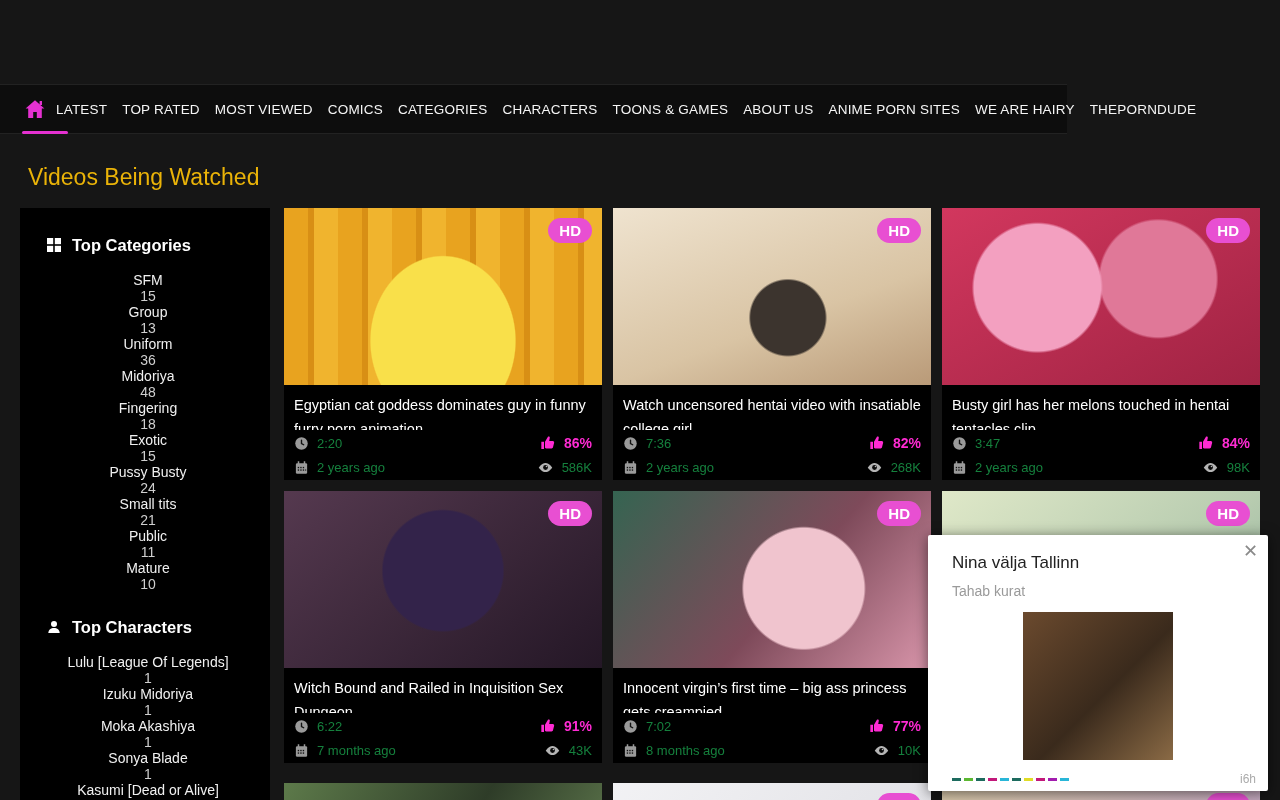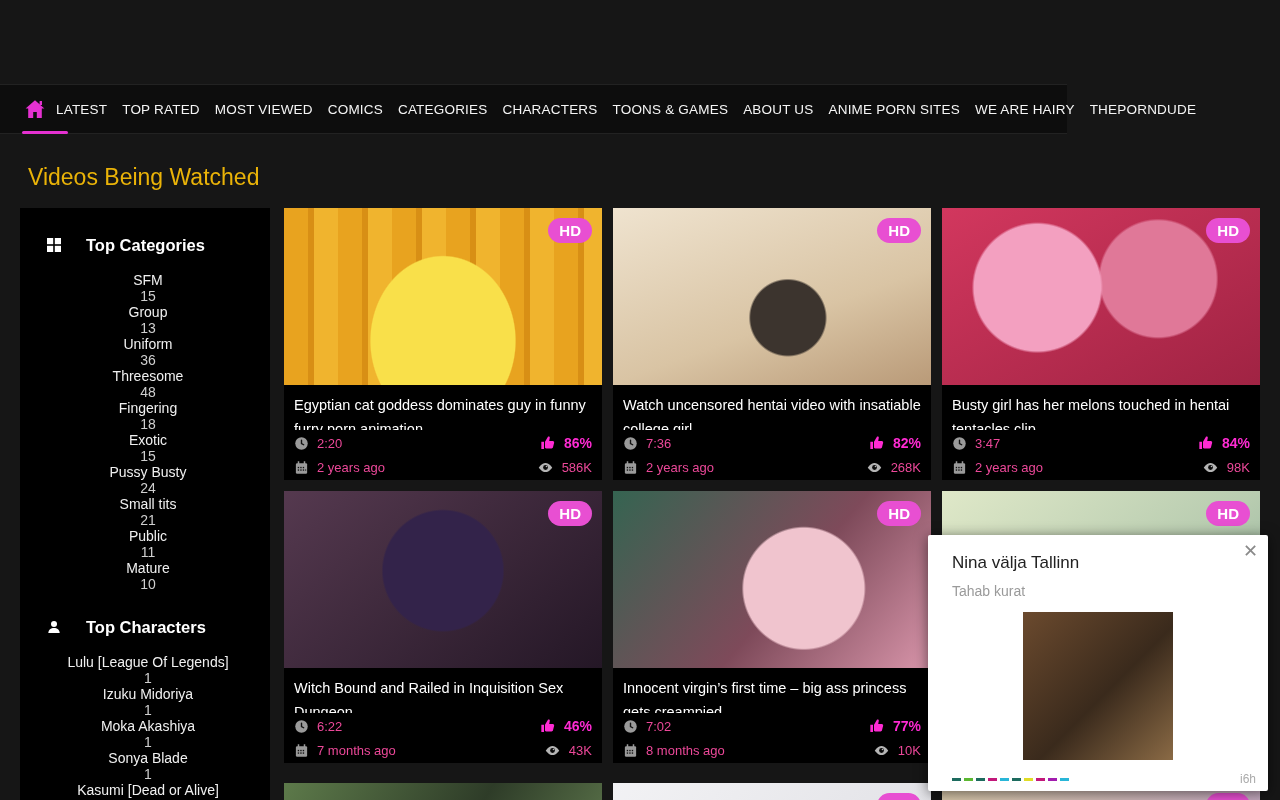--- a/index.html
+++ b/index.html
@@ -34,42 +34,42 @@
   .nav a.link { color:#f5f5f5; text-decoration:none; font-size:13.5px; letter-spacing:.2px;
                 padding:0 7px; margin-left:1px; white-space:nowrap; cursor:pointer; }
 
   
   .page-title { position:absolute; left:28px; top:164px; font-size:23px; font-weight:500;
                 color:#eab308; }
 
   
   .sidebar { position:absolute; left:20px; top:208px; width:250px; height:656px;
              background:#000; padding:24px 18px 10px 18px; }
-  .side-head { display:flex; align-items:center; gap:24px; color:#fff; font-size:16.5px;
+  .side-head { display:flex; align-items:center; gap:10px; color:#fff; font-size:16.5px;
                font-weight:bold; padding-left:8px; height:26px; }
   .side-head.second { margin-top:22px; }
   .side-list { list-style:none; margin-top:14px; }
   .side-list li { display:flex; justify-content:space-between; align-items:center;
                   height:32px; padding:0 6px 0 12px; cursor:pointer;flex-direction:column; }
   .side-list .lbl { color:#f0f0f0; font-size:14px; }
   .side-list .cnt { color:#cfcfcf; font-size:14px; }
 
   
   .grid { position:absolute; left:284px; top:208px; width:976px;
           display:grid; grid-template-columns:repeat(3,318px); column-gap:11px; row-gap:11px; }
   .card { width:318px; height:272px; background:#000; cursor:pointer; position:relative; }
   .thumb { position:relative; width:318px; height:177px; }
   .hd { position:absolute; top:10px; right:10px; background:#e84fd2; color:#fff;
         font-weight:bold; font-size:15px; padding:4px 11px; border-radius:15px; }
   .vinfo { padding:8px 10px 0 10px; }
   .vtitle { color:#fff; font-size:14.5px; line-height:24px; height:37px; overflow:hidden; }
   .vmeta { display:flex; justify-content:space-between; align-items:center; height:22px;
            margin-top:2px; }
   .mset { display:flex; align-items:center; gap:8px; }
-  .mtext { color:#ec4899; font-size:13px; }
+  .mtext { color:#15803d; font-size:13px; }
   .rating .mtext { color:#ff2bd3; font-weight:bold; font-size:14px; }
   .micon { display:flex; align-items:center; }
 
   
   .t1 { background:
           radial-gradient(ellipse 120px 140px at 50% 75%, #f9e04a 0 60%, rgba(0,0,0,0) 61%),
           repeating-linear-gradient(90deg, #e8a31f 0 24px, #d88f15 24px 30px, #f0b42e 30px 54px); }
   .t2 { background:
           radial-gradient(circle at 55% 62%, #3c342e 0 18%, rgba(0,0,0,0) 19%),
           linear-gradient(160deg, #efe3cf, #d9c4a4 60%, #b99a78); }
@@ -157,21 +157,21 @@
         </li>
       <li>
           <span class="lbl">Group</span>
           <span class="cnt">13</span>
         </li>
       <li>
           <span class="lbl">Uniform</span>
           <span class="cnt">36</span>
         </li>
       <li>
-          <span class="lbl">Threesome</span>
+          <span class="lbl">Midoriya</span>
           <span class="cnt">48</span>
         </li>
       <li>
           <span class="lbl">Fingering</span>
           <span class="cnt">18</span>
         </li>
       <li>
           <span class="lbl">Exotic</span>
           <span class="cnt">15</span>
         </li>
@@ -417,21 +417,21 @@
                 </svg>
               </span>
             <span class="mtext">6:22</span>
           </span>
           <span class="mset rating">
             <span class="micon">
                 <svg width="16" height="16" viewBox="0 0 24 24" fill="#ff2bd3">
                   <path d="M2 10h4v11H2zM7.5 20.3V10l4.2-7c.9-1.5 3.3-.6 3 1.2L13.8 9h5.4c1.3 0 2.3 1.2 2 2.5l-1.7 7c-.2 1-1.1 1.7-2.1 1.7H9.5c-.8 0-1.5-.3-2-.9z"></path>
                 </svg>
               </span>
-            <span class="mtext">46%</span>
+            <span class="mtext">91%</span>
           </span>
         </div>
         <div class="vmeta">
           <span class="mset">
             <span class="micon">
                 <svg width="15" height="15" viewBox="0 0 24 24" fill="#9a9a9a">
                   <rect x="6" y="2" width="2.4" height="5"></rect>
                   <rect x="15.6" y="2" width="2.4" height="5"></rect>
                   <rect x="3" y="5" width="18" height="17" rx="2"></rect>
                   <g fill="#111">

